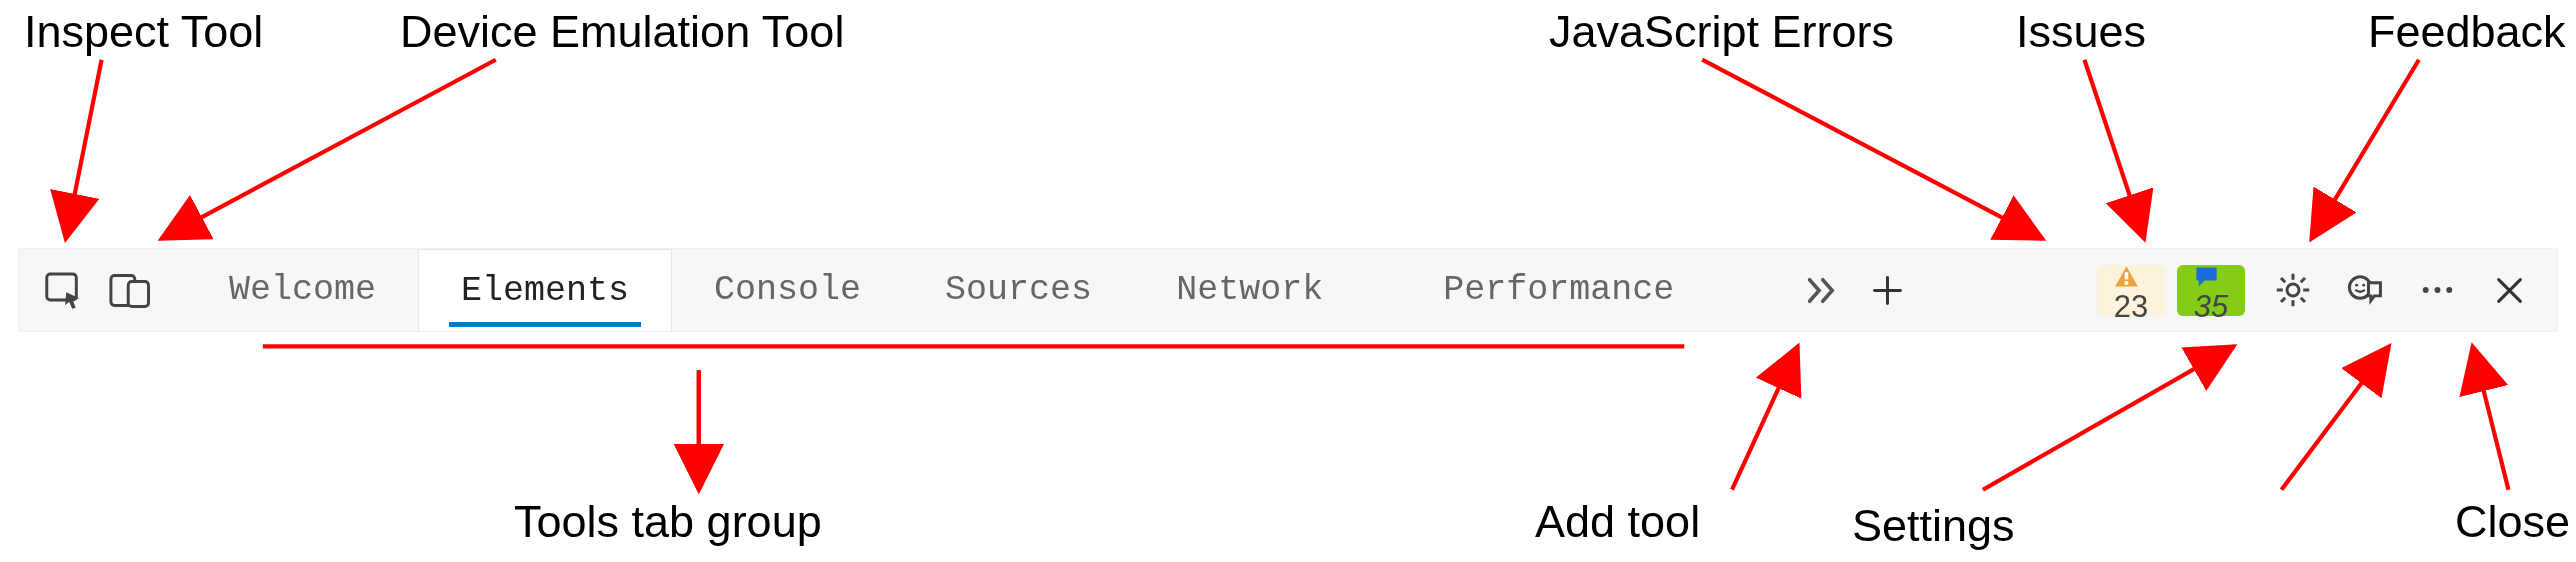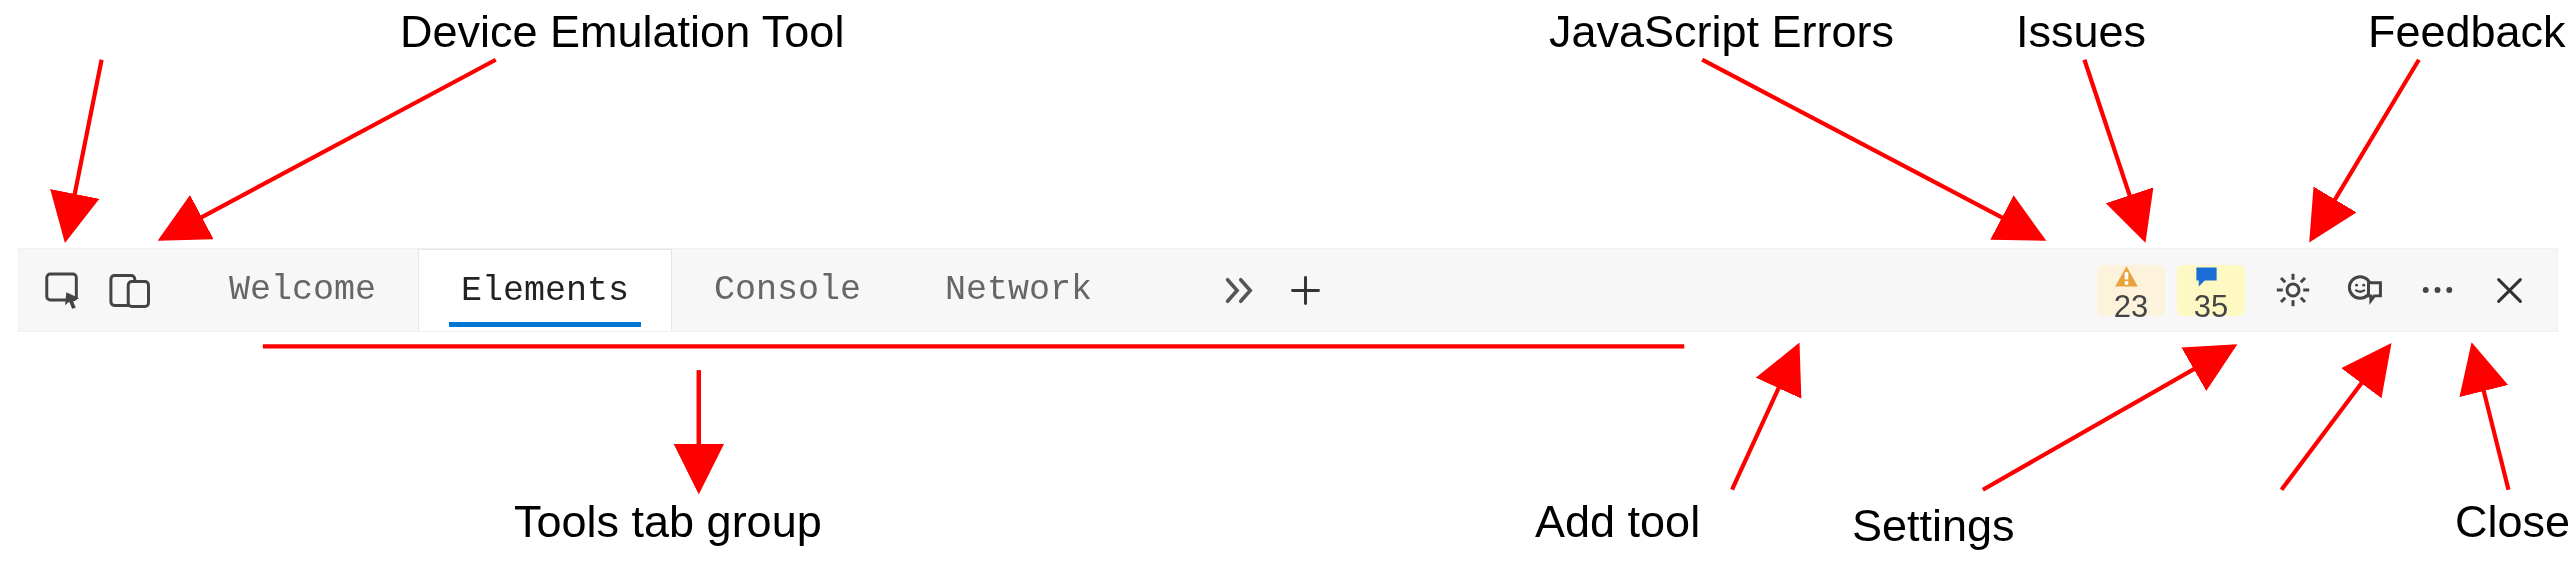--- a/index.html
+++ b/index.html
@@ -57,34 +57,35 @@
     height: 51px;
     display: flex; align-items: center;
     padding: 0 16.7px;
     border-radius: 6px;
     font-size: 31px;
     margin-right: 12px;
     cursor: pointer;
     flex-direction: column;
   }
   .badge.warn { background: #fdf3dc; color: #444; }
-  .badge.info { background: #fef9c3; color: #444; }
+  .badge.info { background: #84cc16; color: #444; font-style: italic; }
   .badge .glyph { margin-right: 9.6px; display: inline-flex; }
 
   .rightcluster { display: flex; align-items: center; height: 100%; padding-right: 12px; }
   .rightcluster .iconbtn { width: 72px; }
 
   
   svg.overlay { position: absolute; left: 0; top: 0; width: 2576px; height: 562px; pointer-events: none; }
 </style>
 </head>
 <body>
 
 <div class="canvas">
 
+  <div class="label" style="left:24px; top:6px;">Inspect Tool</div>
   <div class="label" style="left:400px; top:6px;">Device Emulation Tool</div>
   <div class="label" style="left:1529px; top:6px;margin-left:20px;">JavaScript Errors</div>
   <div class="label" style="left:2016px; top:6px;">Issues</div>
   <div class="label" style="left:2368px; top:6px;">Feedback</div>
 
   <div class="label" style="left:514px; top:496px;">Tools tab group</div>
   <div class="label" style="left:1535px; top:496px;text-align:center;">Add tool</div>
   <div class="label" style="left:1852px; top:500px;text-align:center;">Settings</div>
   <div class="label" style="left:2455px; top:496px;">Close</div>
 
@@ -112,21 +113,27 @@
       <div class="tab">
           <span>Welcome</span>
         </div>
       <div class="tab active">
           <span>Elements</span>
         </div>
       <div class="tab">
           <span>Console</span>
         </div>
       <div class="tab">
+          <span>Sources</span>
+        </div>
+      <div class="tab">
           <span>Network</span>
+        </div>
+      <div class="tab" style="margin-left:36px;">
+          <span>Performance</span>
         </div>
     </div>
 
     <div class="iconbtn" style="margin-left:72px;">
       <span>
         <svg width="31" height="31" viewBox="0 0 52 52">
             <path d="M6 8 L22 26 L6 44" fill="none" stroke="#555" stroke-width="6" stroke-linecap="round"></path>
             <path d="M28 8 L44 26 L28 44" fill="none" stroke="#555" stroke-width="6" stroke-linecap="round"></path>
           </svg>
       </span>

